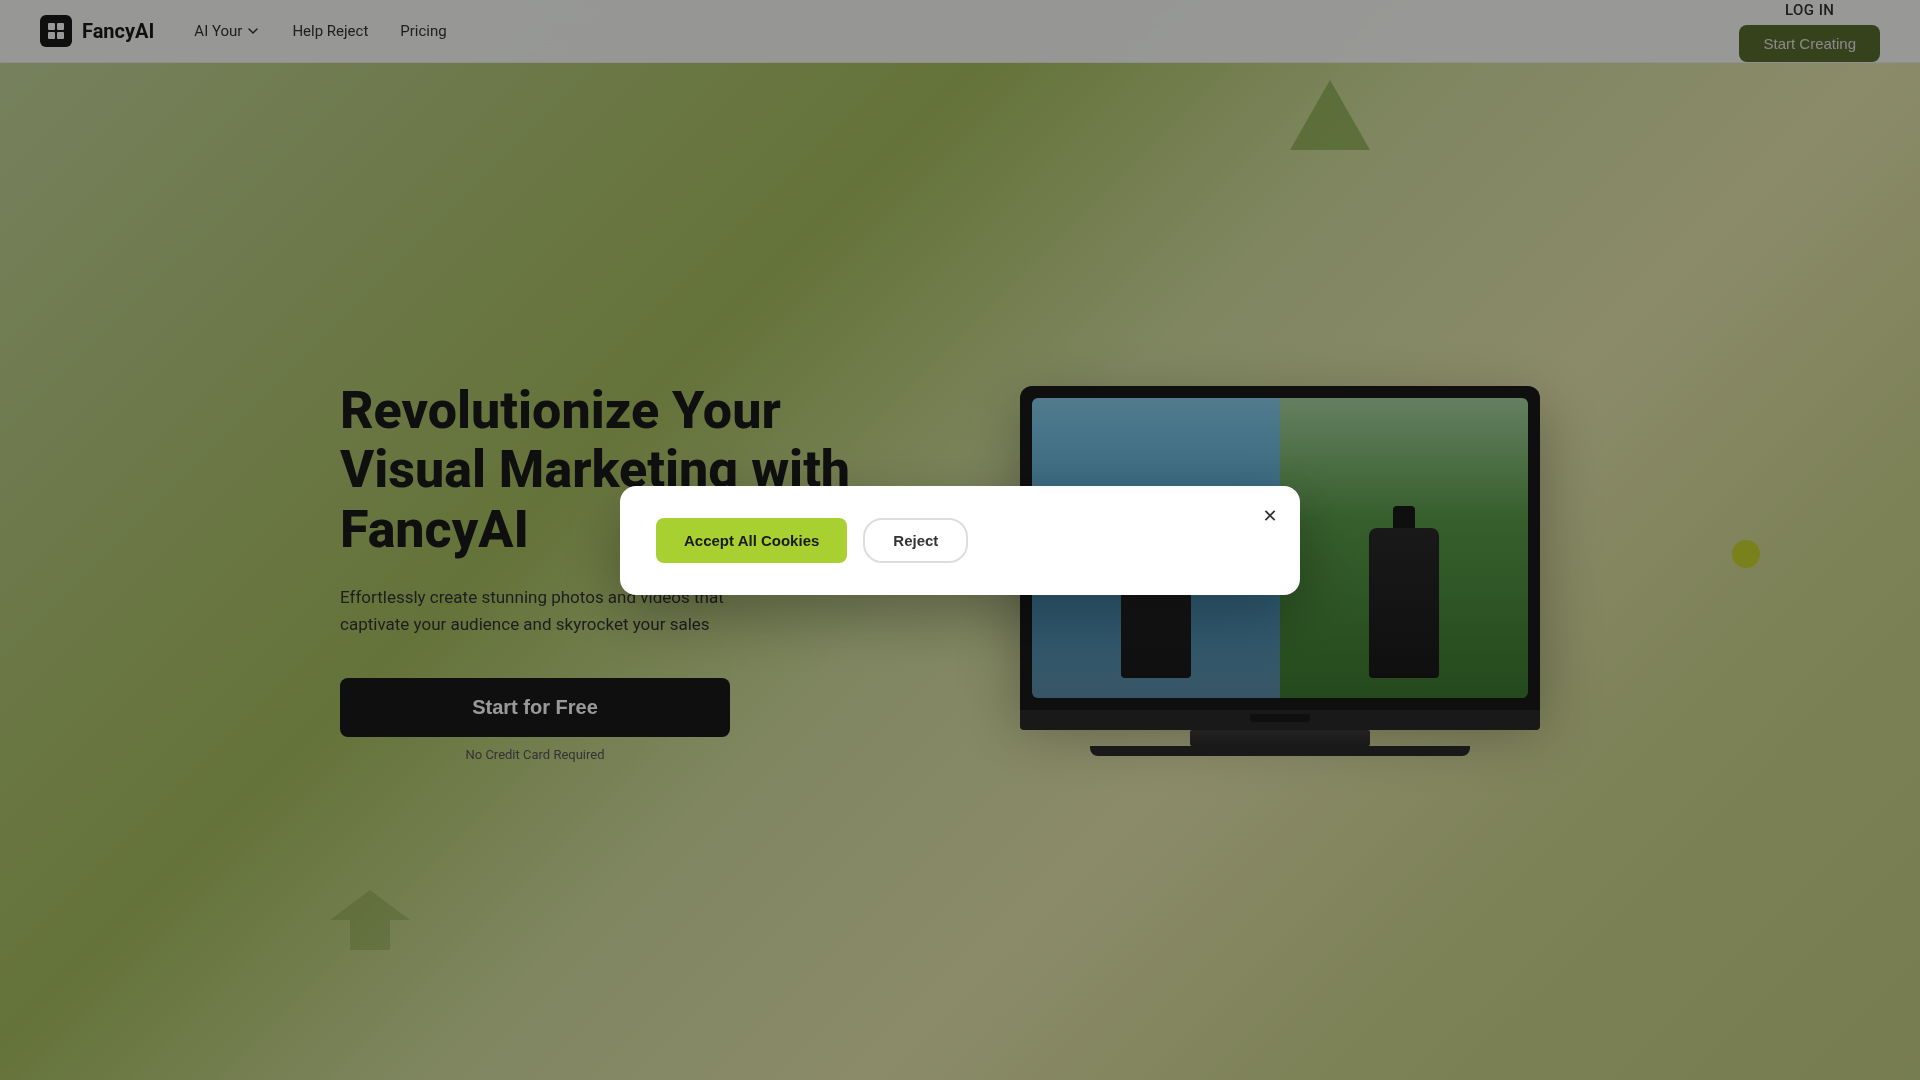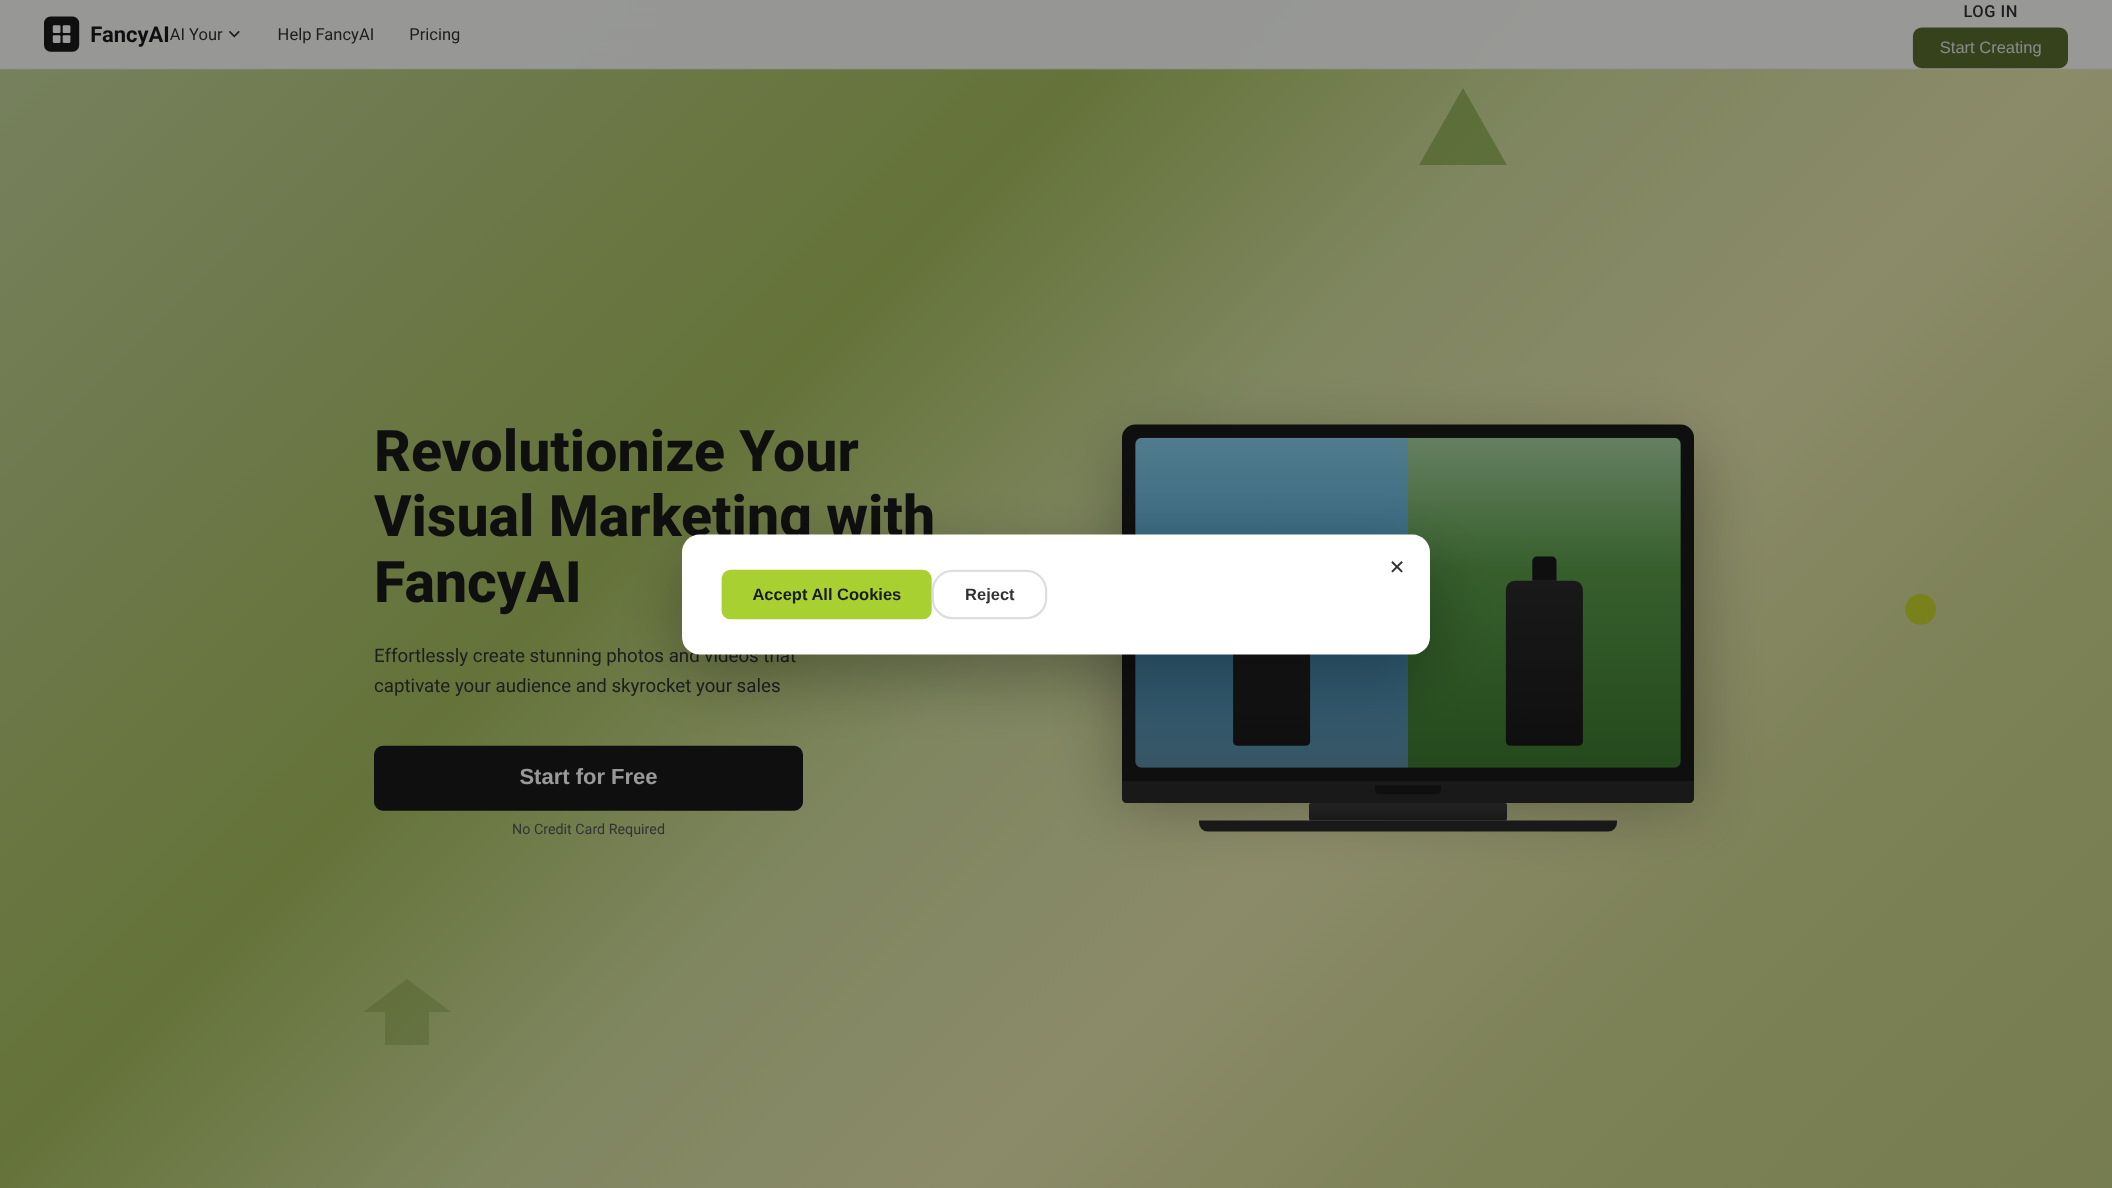--- a/index.html
+++ b/index.html
@@ -15,20 +15,21 @@
       display: flex;
       align-items: center;
       justify-content: space-between;
       padding: 0 40px;
       z-index: 100;
       border-bottom: 1px solid rgba(0,0,0,0.05);
     }
     .nav-left {
       display: flex;
       align-items: center;
+      gap: 40px;
     }
     .logo-area {
       display: flex;
       align-items: center;
       gap: 10px;
       cursor: pointer;
     }
     .logo-icon {
       width: 32px;
       height: 32px;
@@ -333,20 +334,21 @@
       justify-content: center;
     }
     .cookie-text {
       font-size: 15px;
       color: #333;
       line-height: 1.6;
       margin-bottom: 24px;
     }
     .cookie-buttons {
       display: flex;
+      gap: 16px;
       align-items: center;
     }
     .accept-btn {
       background: #a8d030;
       color: #1a1a1a;
       border: none;
       padding: 14px 28px;
       border-radius: 8px;
       font-size: 15px;
       font-weight: 600;
@@ -379,21 +381,21 @@
       </div>
       <span class="logo-text">FancyAI</span>
     </div>
     <div class="nav-links">
       <span class="nav-link">
         <span>AI Your</span>
         <svg class="chevron-down" viewBox="0 0 14 14" fill="none">
             <path d="M3 5l4 4 4-4" stroke="#333" stroke-width="1.5" stroke-linecap="round"></path>
           </svg>
       </span>
-      <span class="nav-link">Help FancyAI</span>
+      <span class="nav-link">Help Reject</span>
       <span class="nav-link">Pricing</span>
     </div>
   </div>
   <div class="nav-right">
     <span class="login-btn">LOG IN</span>
     <button class="start-creating-btn">Start Creating</button>
   </div>
 </nav>
 
 <section class="hero">

